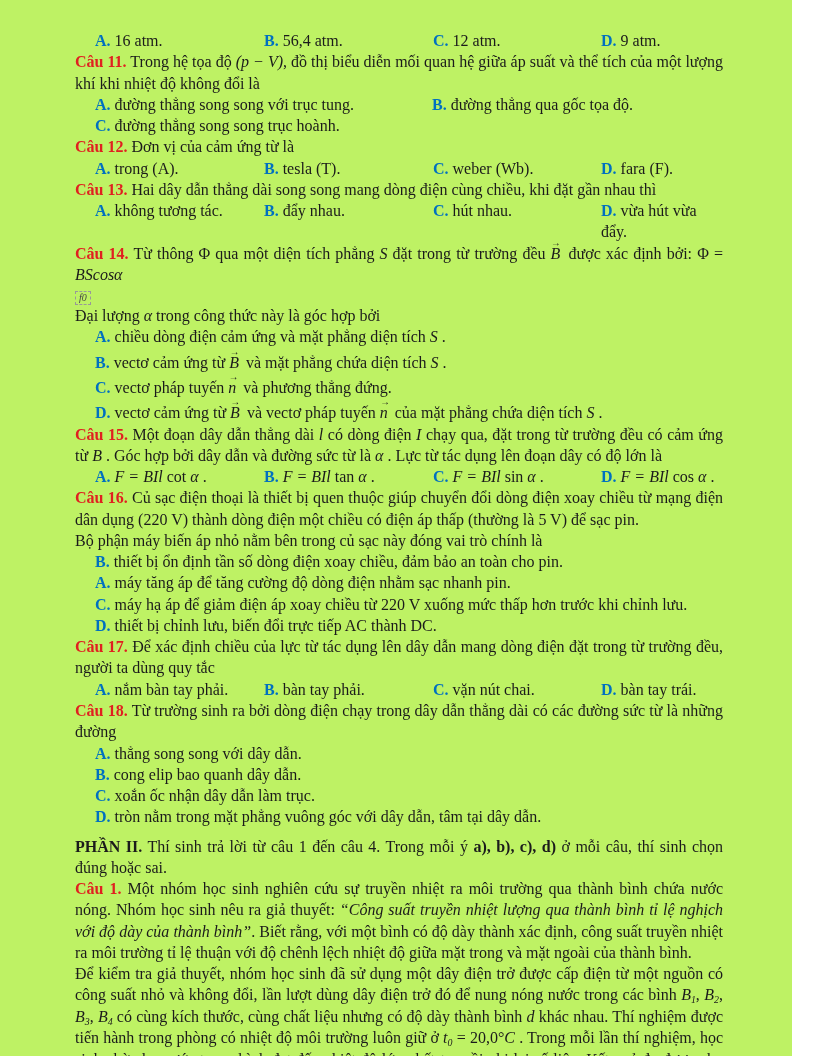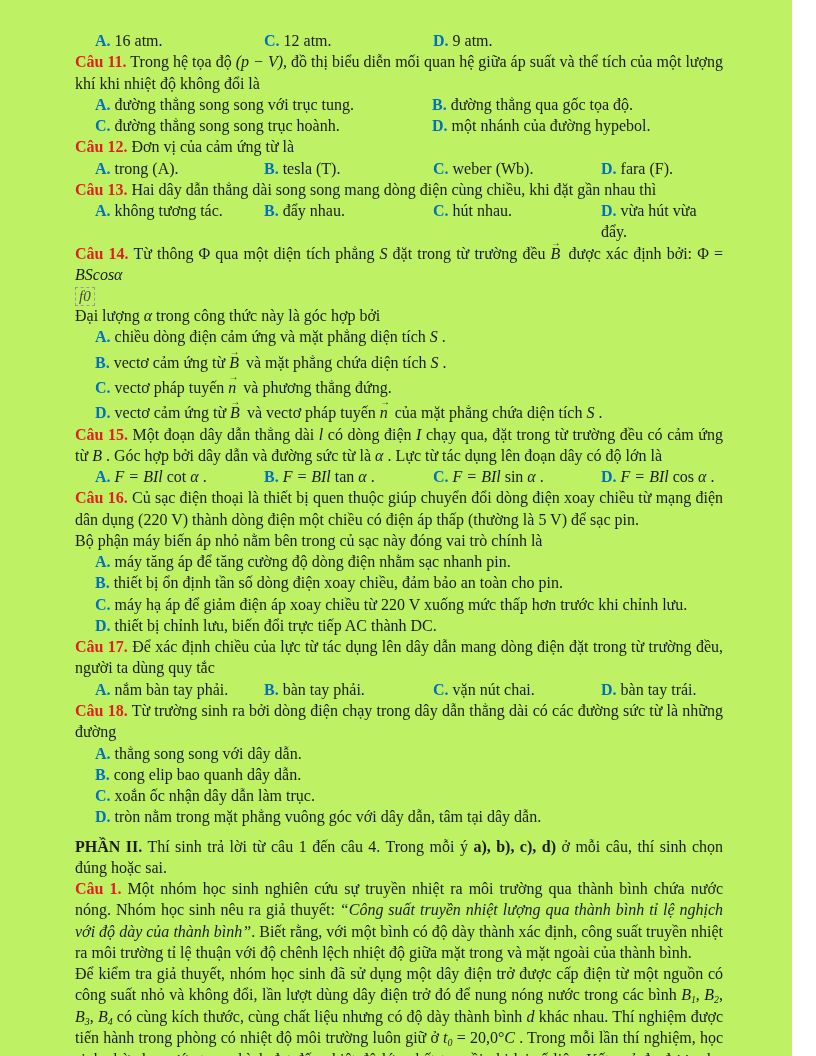--- a/index.html
+++ b/index.html
@@ -23,47 +23,47 @@
   .mt10{margin-top:8px;}
   .seg-q{color:#e02020;font-weight:bold;}
   .seg-o{color:#0070c0;font-weight:bold;}
   .seg-b{font-weight:bold;}
   .seg-i{font-style:italic;margin-top:19px;}
   .seg-s{font-size:0.62em;font-style:italic;vertical-align:-0.35em;line-height:1;}
   .seg-v{font-style:italic;position:relative;display:inline-block;margin-right:3px;}
   .seg-v::before{content:"\2192";position:absolute;top:-0.62em;left:0.05em;font-size:0.6em;}
   .field-box{
     display:inline-block;border:1px dashed #999;color:#444;
-    font-style:italic;font-size:15px;line-height:1.15;padding:0 3px;margin-top:2px;
+    font-style:italic;font-size:10px;line-height:1.15;padding:0 3px;margin-top:2px;
   }
   .box-line{height:20px;}
   table.data{
     border-collapse:collapse;table-layout:fixed;
     width:637px;margin:5px 0 0 -6px;
   }
 </style>
 </head>
 <body>
 
 <div class="page">
 
   <div class="row4">
     <div><span class="seg-o">A.</span><span> 16 atm.</span></div>
+    <div><span class="seg-o">B.</span><span> 56,4 atm.</span></div>
     <div><span class="seg-o">C.</span><span> 12 atm.</span></div>
     <div><span class="seg-o">D.</span><span> 9 atm.</span></div>
   </div>
 
   <p class="para"><span class="seg-q">Câu 11.</span><span> Trong hệ tọa độ </span><span class="seg-i">(p − V)</span><span>, đồ thị biểu diễn mối quan hệ giữa áp suất và thể tích của một lượng khí khi nhiệt độ không đổi là</span></p>
   <div class="row2">
     <div><span class="seg-o">A.</span><span> đường thẳng song song với trục tung.</span></div>
     <div><span class="seg-o">B.</span><span> đường thẳng qua gốc tọa độ.</span></div>
   </div>
   <div class="row2">
     <div><span class="seg-o">C.</span><span> đường thẳng song song trục hoành.</span></div>
-    <div><span class="seg-o">D.</span><span> một nhánh của đường hypebol.</span></div>
   </div>
 
   <p class="para"><span class="seg-q">Câu 12.</span><span> Đơn vị của cảm ứng từ là</span></p>
   <div class="row4">
     <div><span class="seg-o">A.</span><span> trong (A).</span></div>
     <div><span class="seg-o">B.</span><span> tesla (T).</span></div>
     <div><span class="seg-o">C.</span><span> weber (Wb).</span></div>
     <div><span class="seg-o">D.</span><span> fara (F).</span></div>
   </div>
 
@@ -88,22 +88,22 @@
   <p class="para"><span class="seg-q">Câu 15.</span><span> Một đoạn dây dẫn thẳng dài </span><span class="seg-i">l</span><span> có dòng điện </span><span class="seg-i">I</span><span> chạy qua, đặt trong từ trường đều có cảm ứng từ </span><span class="seg-i">B</span><span> . Góc hợp bởi dây dẫn và đường sức từ là </span><span class="seg-i">α</span><span> . Lực từ tác dụng lên đoạn dây có độ lớn là</span></p>
   <div class="row4">
     <div><span class="seg-o">A.</span><span> </span><span class="seg-i">F = BIl</span><span> cot </span><span class="seg-i">α</span><span> .</span></div>
     <div><span class="seg-o">B.</span><span> </span><span class="seg-i">F = BIl</span><span> tan </span><span class="seg-i">α</span><span> .</span></div>
     <div><span class="seg-o">C.</span><span> </span><span class="seg-i">F = BIl</span><span> sin </span><span class="seg-i">α</span><span> .</span></div>
     <div><span class="seg-o">D.</span><span> </span><span class="seg-i">F = BIl</span><span> cos </span><span class="seg-i">α</span><span> .</span></div>
   </div>
 
   <p class="para"><span class="seg-q">Câu 16.</span><span> Củ sạc điện thoại là thiết bị quen thuộc giúp chuyển đổi dòng điện xoay chiều từ mạng điện dân dụng (220 V) thành dòng điện một chiều có điện áp thấp (thường là 5 V) để sạc pin.</span></p>
   <p class="para"><span>Bộ phận máy biến áp nhỏ nằm bên trong củ sạc này đóng vai trò chính là</span></p>
+  <div class="opt-line"><span class="seg-o">B.</span><span> thiết bị ổn định tần số dòng điện xoay chiều, đảm bảo an toàn cho pin.</span></div>
   <div class="opt-line"><span class="seg-o">A.</span><span> máy tăng áp để tăng cường độ dòng điện nhằm sạc nhanh pin.</span></div>
-  <div class="opt-line"><span class="seg-o">B.</span><span> thiết bị ổn định tần số dòng điện xoay chiều, đảm bảo an toàn cho pin.</span></div>
   <div class="opt-line"><span class="seg-o">C.</span><span> máy hạ áp để giảm điện áp xoay chiều từ 220 V xuống mức thấp hơn trước khi chỉnh lưu.</span></div>
   <div class="opt-line"><span class="seg-o">D.</span><span> thiết bị chỉnh lưu, biến đổi trực tiếp AC thành DC.</span></div>
 
   <p class="para"><span class="seg-q">Câu 17.</span><span> Để xác định chiều của lực từ tác dụng lên dây dẫn mang dòng điện đặt trong từ trường đều, người ta dùng quy tắc</span></p>
   <div class="row4">
     <div><span class="seg-o">A.</span><span> nắm bàn tay phải.</span></div>
     <div><span class="seg-o">B.</span><span> bàn tay phải.</span></div>
     <div><span class="seg-o">C.</span><span> vặn nút chai.</span></div>
     <div><span class="seg-o">D.</span><span> bàn tay trái.</span></div>
   </div>

